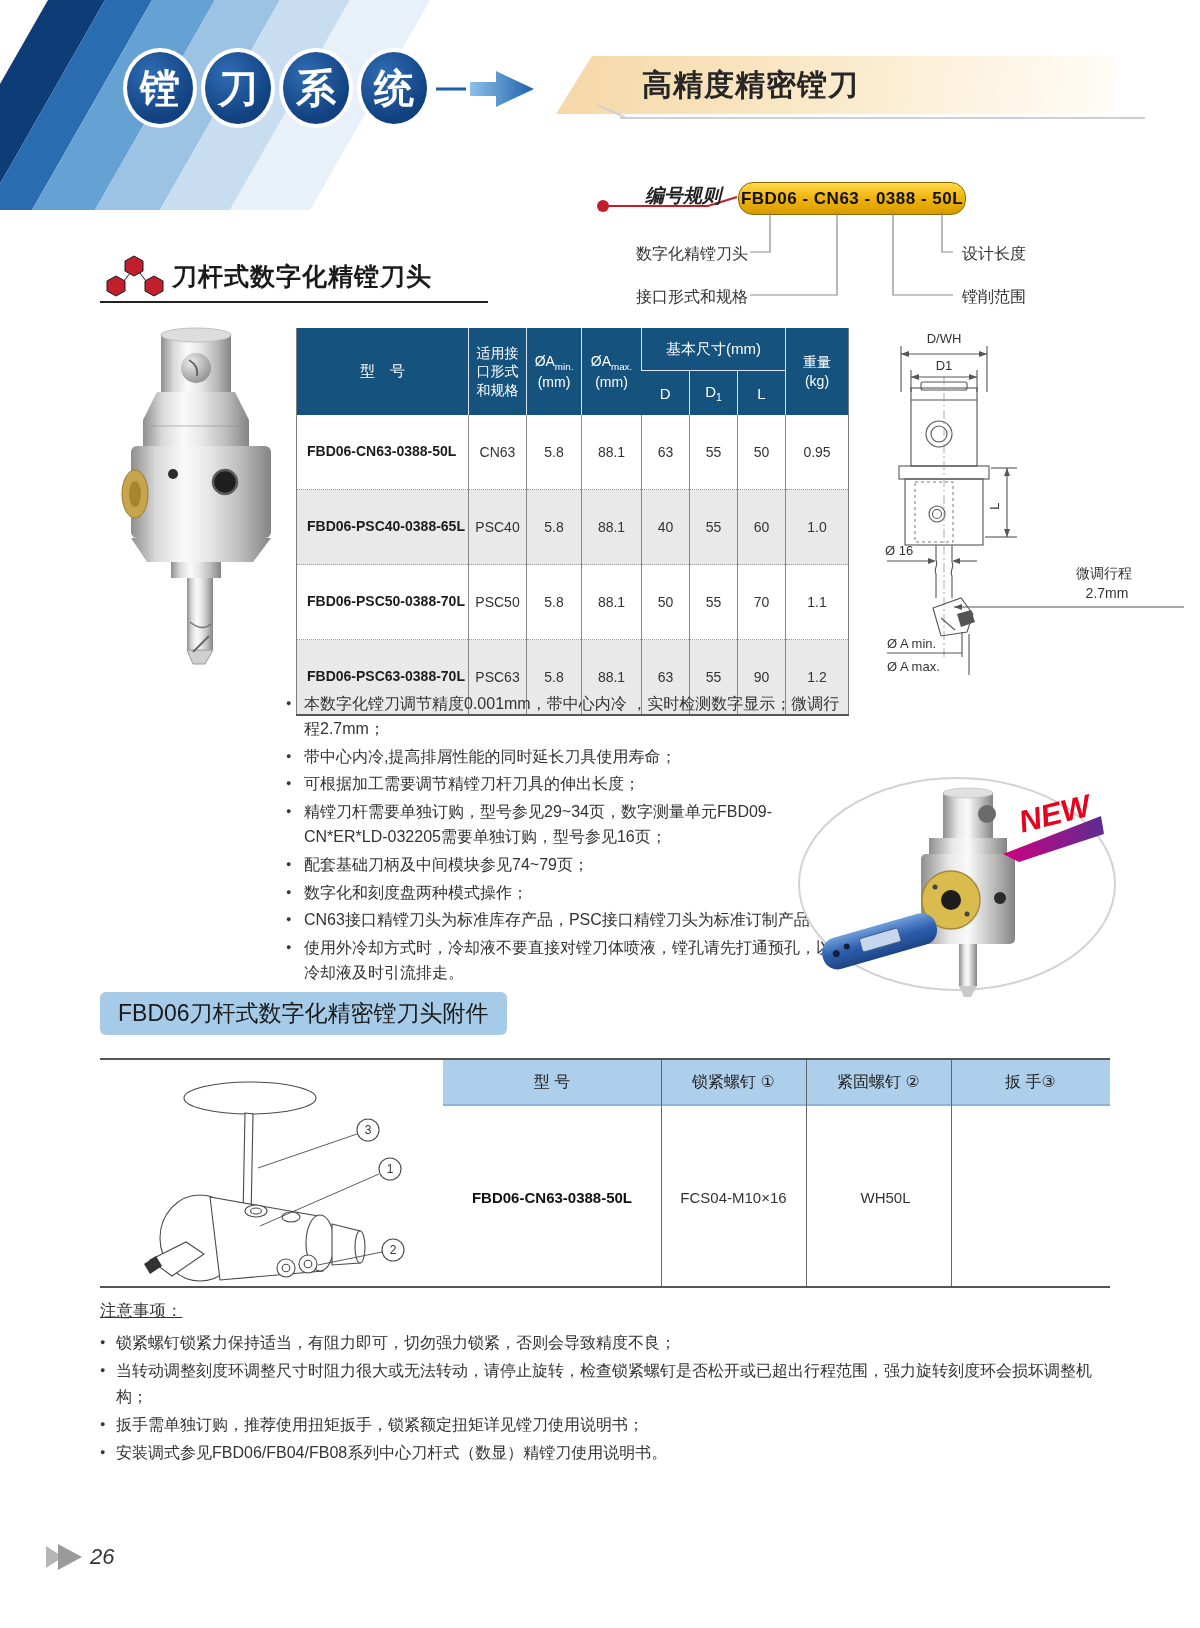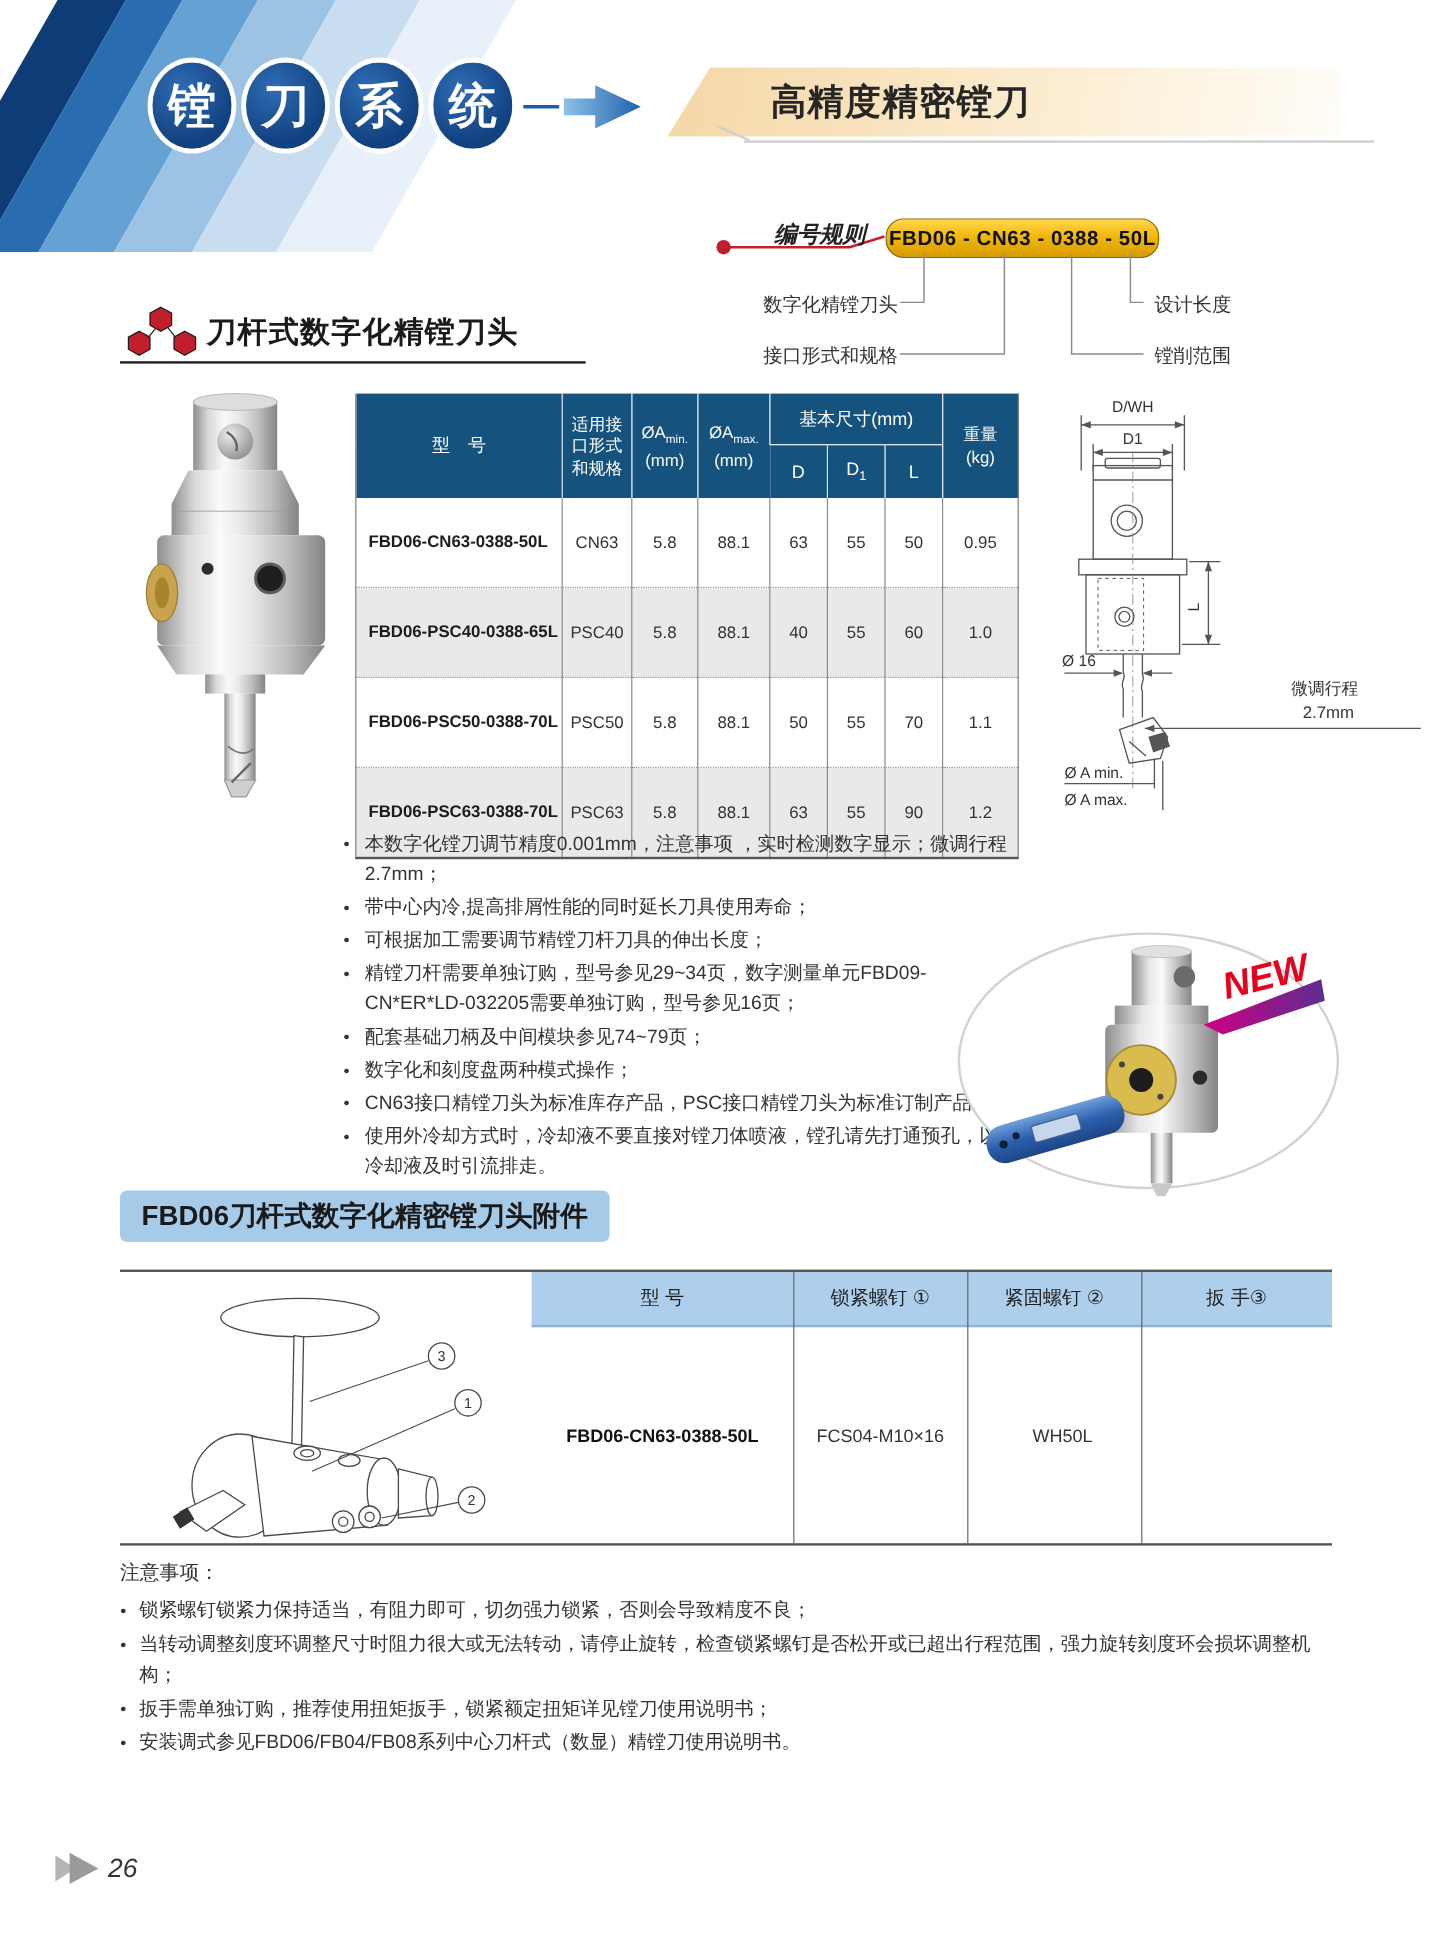--- a/index.html
+++ b/index.html
@@ -45,35 +45,35 @@
   .main-table tbody tr + tr td{border-top:1px dotted #999;}
   sub{font-size:70%;}
 
   
   .bullets{position:absolute;left:286px;top:692px;width:563px;margin:0;padding:0;list-style:none;}
   .bullets li{position:relative;padding-left:18px;font-size:16px;line-height:1.55;color:#333;margin-bottom:3px;}
   .bullets li::before{content:"●";position:absolute;left:0;top:5px;font-size:9px;color:#333;}
 
   
   .sec2-title{position:absolute;left:100px;top:992px;background:#a6cbe9;border-radius:6px;
-    padding:6px 18px;font-size:23px;font-weight:bold;color:#1a1a1a;}
+    padding:6px 18px;font-size:23px;font-weight:normal;color:#1a1a1a;}
   .acc-table{position:absolute;left:100px;top:1058px;width:1010px;height:230px;
     border-top:2px solid #555;border-bottom:2px solid #555;box-sizing:border-box;}
   .acc-head{position:absolute;left:343px;top:0;width:667px;height:46px;background:#aecfeb;
     border-bottom:2px solid #8fb3d6;box-sizing:border-box;display:flex;}
   .acc-head div{display:flex;align-items:center;justify-content:center;font-size:16px;color:#1f1f1f;}
   .acc-body{position:absolute;left:343px;top:48px;width:667px;bottom:0;display:flex;}
   .acc-body div{display:flex;align-items:center;justify-content:center;font-size:15px;color:#333;}
   .acc-body .model{font-weight:bold;color:#111;}
   .vline{position:absolute;top:0;bottom:0;width:1px;background:#666;}
   .c0{width:218px;} .c1{width:145px;} .c2{width:145px;} .c3{width:159px;}
 
   
   .notes{position:absolute;left:100px;top:1300px;width:1008px;}
-  .notes-title{font-size:16.5px;color:#333;margin-bottom:8px;}
+  .notes-title{font-size:16.5px;color:#333;margin-bottom:8px;text-decoration:underline;}
   .notes ul{margin:0;padding:0;list-style:none;}
   .notes li{position:relative;padding-left:16px;font-size:16px;line-height:1.62;color:#333;margin-bottom:2px;}
   .notes li::before{content:"●";position:absolute;left:0;top:5px;font-size:9px;color:#333;}
 
   
   .pageno{position:absolute;left:46px;top:1544px;display:flex;align-items:center;}
   .pageno span{font-size:22px;color:#333;margin-left:6px;font-style:italic;}
 
   svg text{font-family:"Liberation Sans","DejaVu Sans",sans-serif;}
 </style>
@@ -314,21 +314,21 @@
       <text x="150" y="176" text-anchor="middle" transform="rotate(-90 150 176)">L</text>
       <text x="36" y="225">Ø 16</text>
       <text x="255" y="248" text-anchor="middle" font-size="14">微调行程</text>
       <text x="258" y="268" text-anchor="middle" font-size="14">2.7mm</text>
       <text x="38" y="318">Ø  A min.</text>
       <text x="38" y="341">Ø  A max.</text>
     </g>
   </svg>
 
   <ul class="bullets">
-    <li>本数字化镗刀调节精度0.001mm，注意事项 ，实时检测数字显示；微调行程2.7mm；</li>
+    <li>本数字化镗刀调节精度0.001mm，带中心内冷 ，实时检测数字显示；微调行程2.7mm；</li>
     <li>带中心内冷,提高排屑性能的同时延长刀具使用寿命；</li>
     <li>可根据加工需要调节精镗刀杆刀具的伸出长度；</li>
     <li>精镗刀杆需要单独订购，型号参见29~34页，数字测量单元FBD09-CN*ER*LD-032205需要单独订购，型号参见16页；</li>
     <li>配套基础刀柄及中间模块参见74~79页；</li>
     <li>数字化和刻度盘两种模式操作；</li>
     <li>CN63接口精镗刀头为标准库存产品，PSC接口精镗刀头为标准订制产品；</li>
     <li>使用外冷却方式时，冷却液不要直接对镗刀体喷液，镗孔请先打通预孔，以便冷却液及时引流排走。</li>
   </ul>
 
   <svg class="abs" style="left:795px;top:772px" width="330" height="225" viewBox="0 0 330 225">

